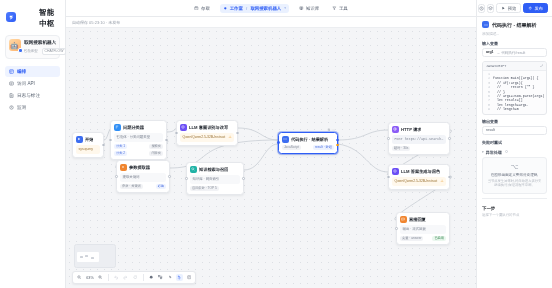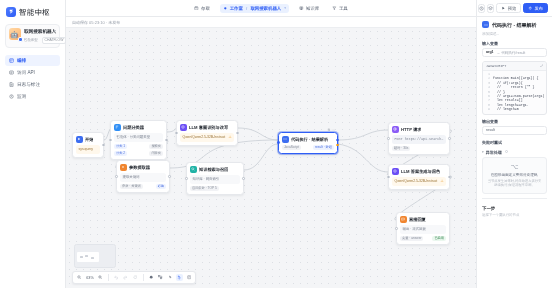--- a/index.html
+++ b/index.html
@@ -25,21 +25,21 @@
     display: flex; align-items: center; gap: 3px;
     padding: 6px 5px 5px 6px;
   }
   .brand-logo {
     width: 10px; height: 10px; border-radius: 3px;
     background: linear-gradient(135deg,#4e7bff,#2f5ef5);
     display: flex; align-items: center; justify-content: center;
     flex: 0 0 10px;
   }
   .brand-logo svg { width: 7px; height: 7px; display:block; }
-  .brand-name { font-size: 7.5px; font-weight: normal; letter-spacing: .2px; color:#1b1f26; }
+  .brand-name { font-size: 7.5px; font-weight: bold; letter-spacing: .2px; color:#1b1f26;margin-left:20px; }
 
   .agent-card {
     margin: 2px 5px 6px 5px;
     background: #fbfbfc;
     border: 1px solid #eceef1;
     border-radius: 4px;
     padding: 3px 3px 3px 3px;
     display: flex; align-items: flex-start; gap: 3px;
     position: relative;
   }

